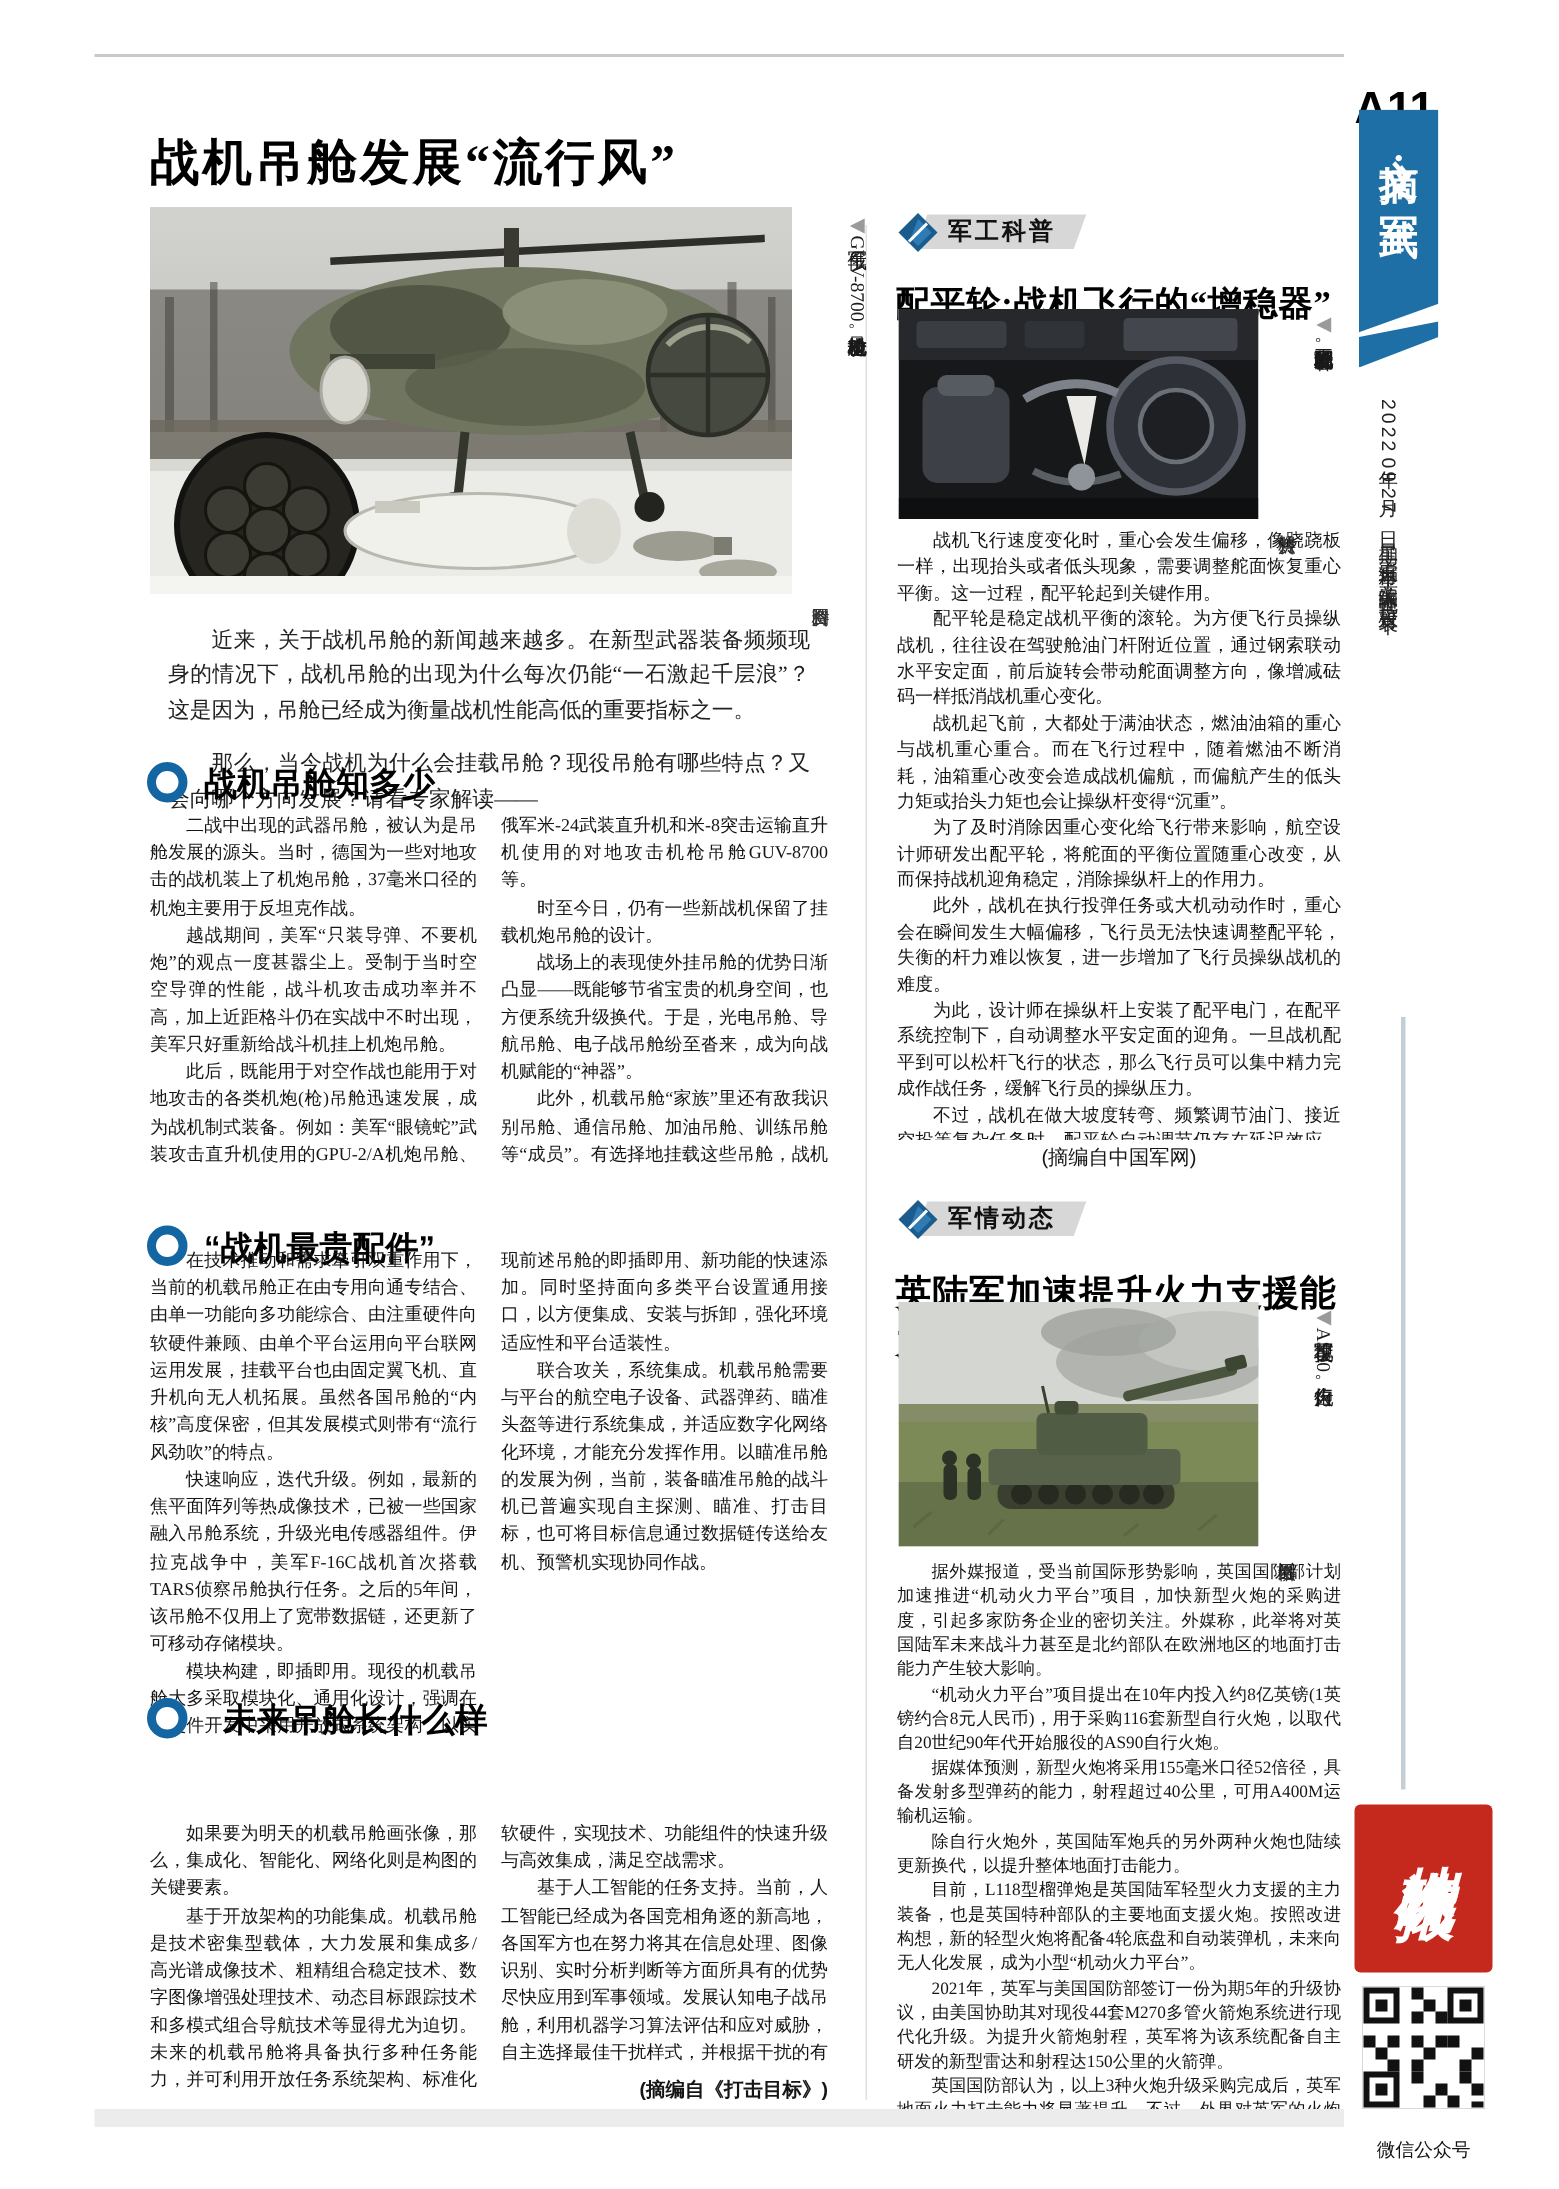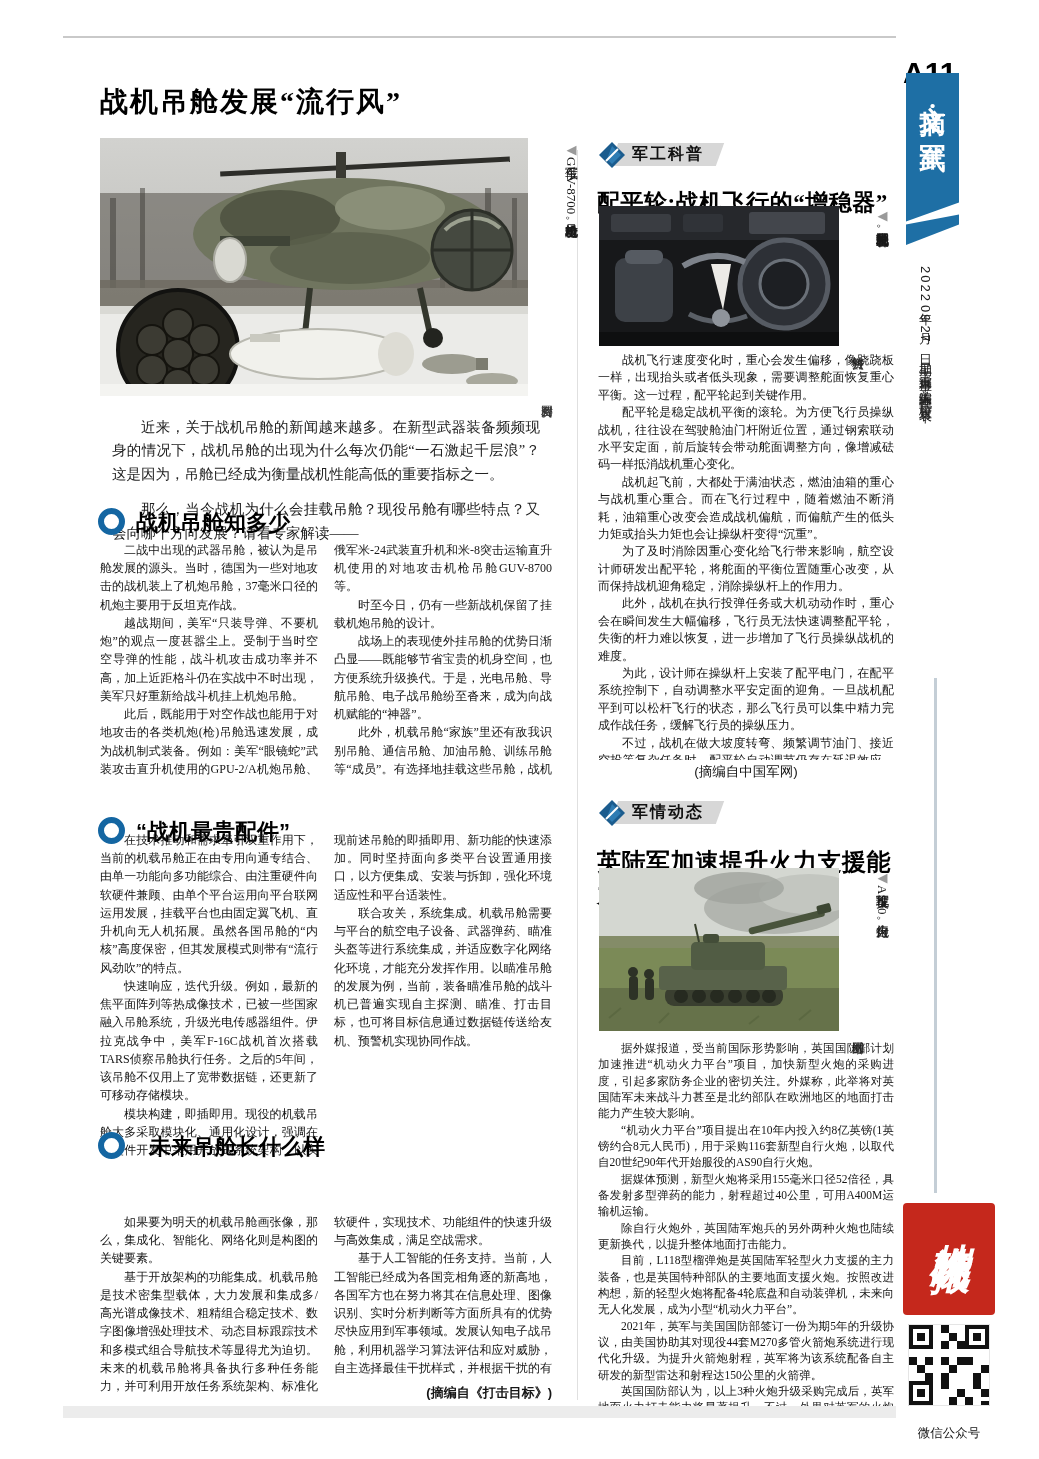--- a/index.html
+++ b/index.html
@@ -6,21 +6,21 @@
   body{width:1039px;height:1459px;background:#f6f6f4;font-family:"Liberation Serif",serif;color:#151515;}
   .page{position:relative;width:1039px;height:1459px;background:#ffffff;overflow:hidden;}
 
   .top-rule{position:absolute;left:63px;top:36px;width:833px;height:2px;background:#c9c9c9;}
   .bottom-band{position:absolute;left:63px;top:1406px;width:833px;height:12px;background:#ececec;}
   .col-rule{position:absolute;left:577px;top:150px;width:1px;height:1250px;background:#e0e0e0;}
 
   .page-number{position:absolute;left:903px;top:28px;font-family:"Liberation Sans",sans-serif;font-weight:bold;font-size:30px;color:#000;margin-top:28px;}
 
   
-  .lead-headline{position:absolute;left:100px;top:64px;width:470px;font-family:"Liberation Serif",serif;font-weight:900;font-size:28px;letter-spacing:2px;color:#000;}
+  .lead-headline{position:absolute;left:100px;top:64px;width:470px;font-family:"Liberation Serif",serif;font-weight:900;font-size:33px;letter-spacing:2px;color:#000;}
   .photo-frame{position:absolute;overflow:hidden;background:#d8d8d6;}
   .photo-heli{left:100px;top:138px;width:428px;height:258px;}
   .vcaption{position:absolute;writing-mode:vertical-rl;text-orientation:mixed;font-size:13px;line-height:21px;color:#1a1a1a;}
   .vcaption .credit{position:absolute;left:0;bottom:0;writing-mode:vertical-rl;font-size:12px;color:#333;}
   .vcap-heli{left:536px;top:142px;width:46px;height:254px;}
   .marker{color:#9a9a9a;}
   .intro{position:absolute;left:100px;top:404px;width:452px;font-size:14.5px;line-height:1.62;color:#222;text-align:justify;}
   .intro p{margin:12px;text-indent:2em;}
 
   .section-header{position:absolute;left:98px;display:flex;align-items:flex-start;gap:11px;font-family:"Liberation Sans",sans-serif;font-weight:bold;font-size:22px;color:#000;}

